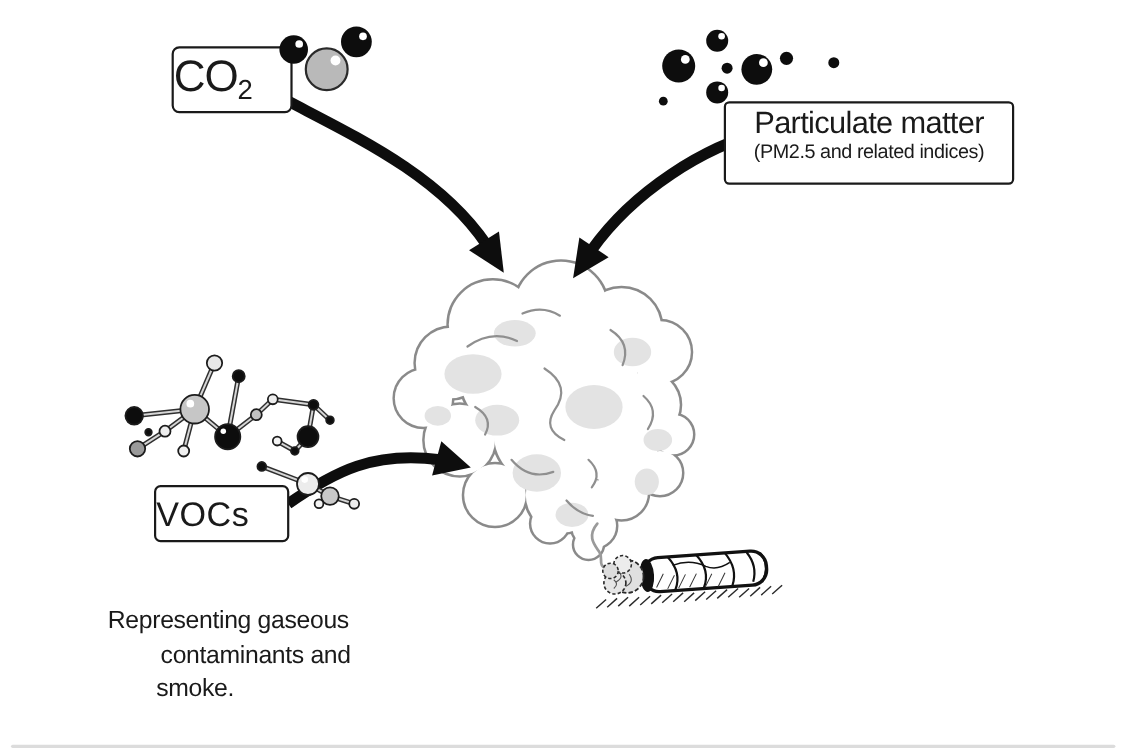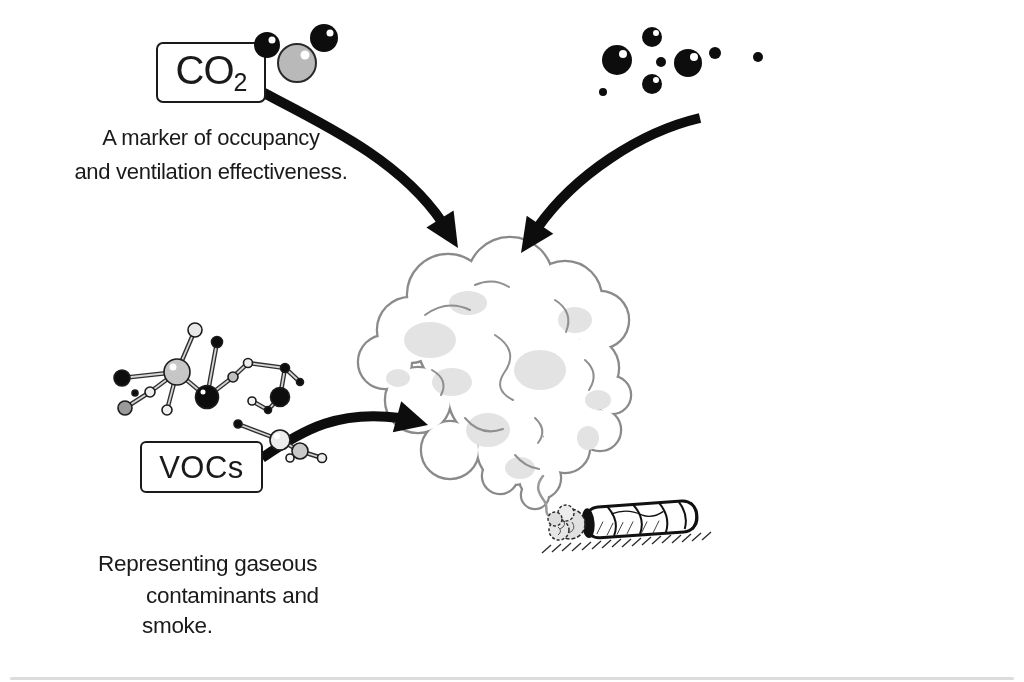--- a/index.html
+++ b/index.html
@@ -6,21 +6,21 @@
   *{box-sizing:border-box;}
   .stage{
     position:relative;width:1024px;height:682px;background:#ffffff;overflow:hidden;
     font-family:"Liberation Sans","DejaVu Sans",sans-serif;color:#1a1a1a;
   }
   svg.layer{position:absolute;left:0;top:0;width:1024px;height:682px;pointer-events:none;}
   .layer-back{z-index:0;}
   .layer-front{z-index:3;}
   .node-box{
     position:absolute;z-index:2;background:#ffffff;border:2.5px solid #1a1a1a;
-    display:flex;align-items:center;justify-content:center;text-align:center;
+    display:flex;align-items:center;justify-content:flex-start;text-align:center;
   }
   .co2-box{left:156px;top:42px;width:110px;height:61px;border-radius:7px;}
   .co2-box .lbl{font-size:40px;letter-spacing:-1px;line-height:1;}
   .co2-box .sub{font-size:25px;vertical-align:-7px;}
   .pm-box{left:658px;top:92px;width:264px;height:76px;border-radius:5px;flex-direction:column;padding-top:2px;}
   .pm-box .lbl{font-size:28px;line-height:32px;letter-spacing:-0.6px;}
   .pm-box .sublbl{font-size:18px;line-height:21px;letter-spacing:-0.4px;}
   .vocs-box{left:140px;top:441px;width:123px;height:52px;border-radius:6px;}
   .vocs-box .lbl{font-size:31px;letter-spacing:0.5px;line-height:1;}
   .desc{position:absolute;z-index:1;text-align:center;}
@@ -155,25 +155,25 @@
         <polygon points="428,425 392.8,432.2 401.2,401.2" fill="#0d0d0d"></polygon>
       </g>
     </g>
 
     <rect x="10" y="677" width="1004" height="3" rx="1.5" fill="#dcdcdc"></rect>
   </svg>
 
   <div class="node-box co2-box">
     <span class="lbl"><span>CO</span><span class="sub">2</span></span>
   </div>
-  <div class="desc co2-desc">
-    <div>A marker of occupancy</div>
-    <div>and ventilation effectiveness.</div>
+
+  <div class="node-box pm-box">
+    <span class="lbl">Particulate matter</span>
+    <span class="sublbl">(PM2.5 and related indices)</span>
   </div>
-
 
   <div class="node-box vocs-box">
     <span class="lbl">VOCs</span>
   </div>
   <div class="vline vline3">contaminants and</div>
   <div class="vline vline2">Representing gaseous</div>
   <div class="vline vline4">smoke.</div>
 
   <svg class="layer layer-front" viewBox="0 0 1024 682">
 

